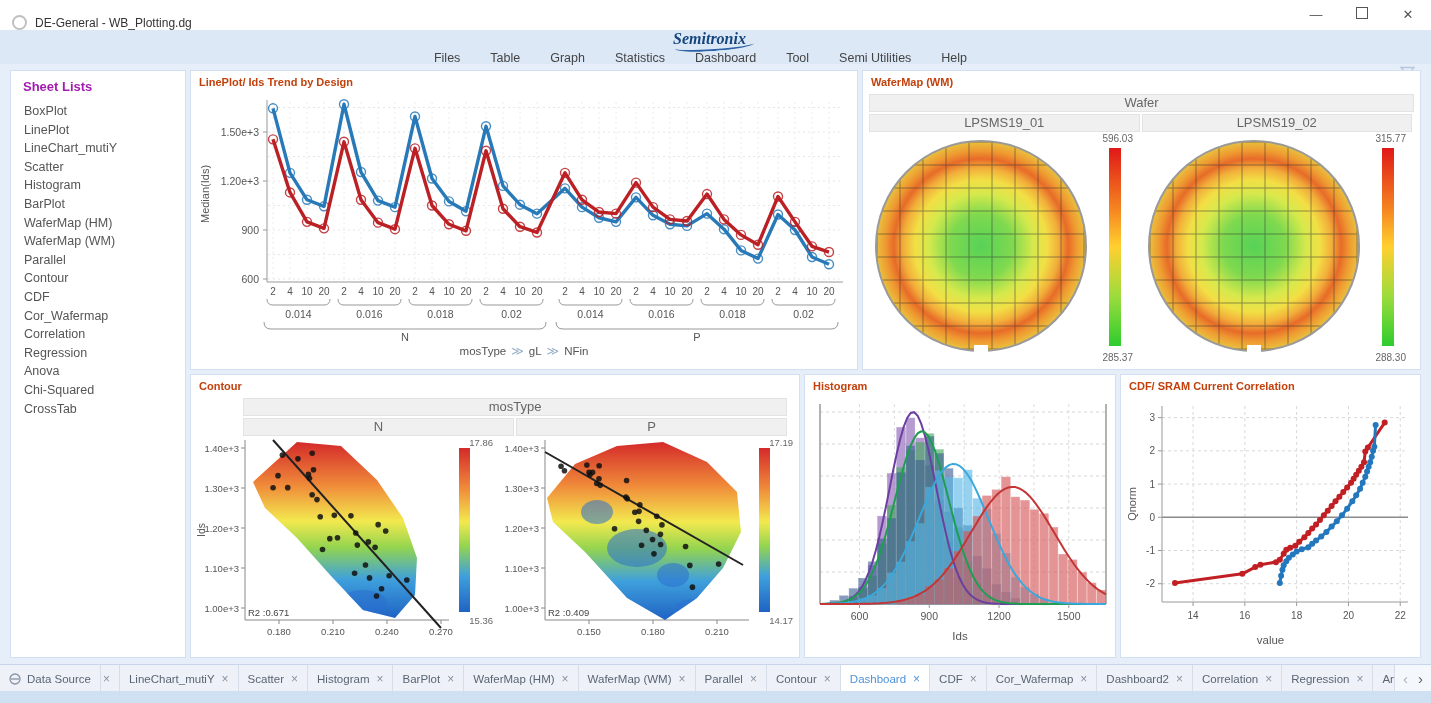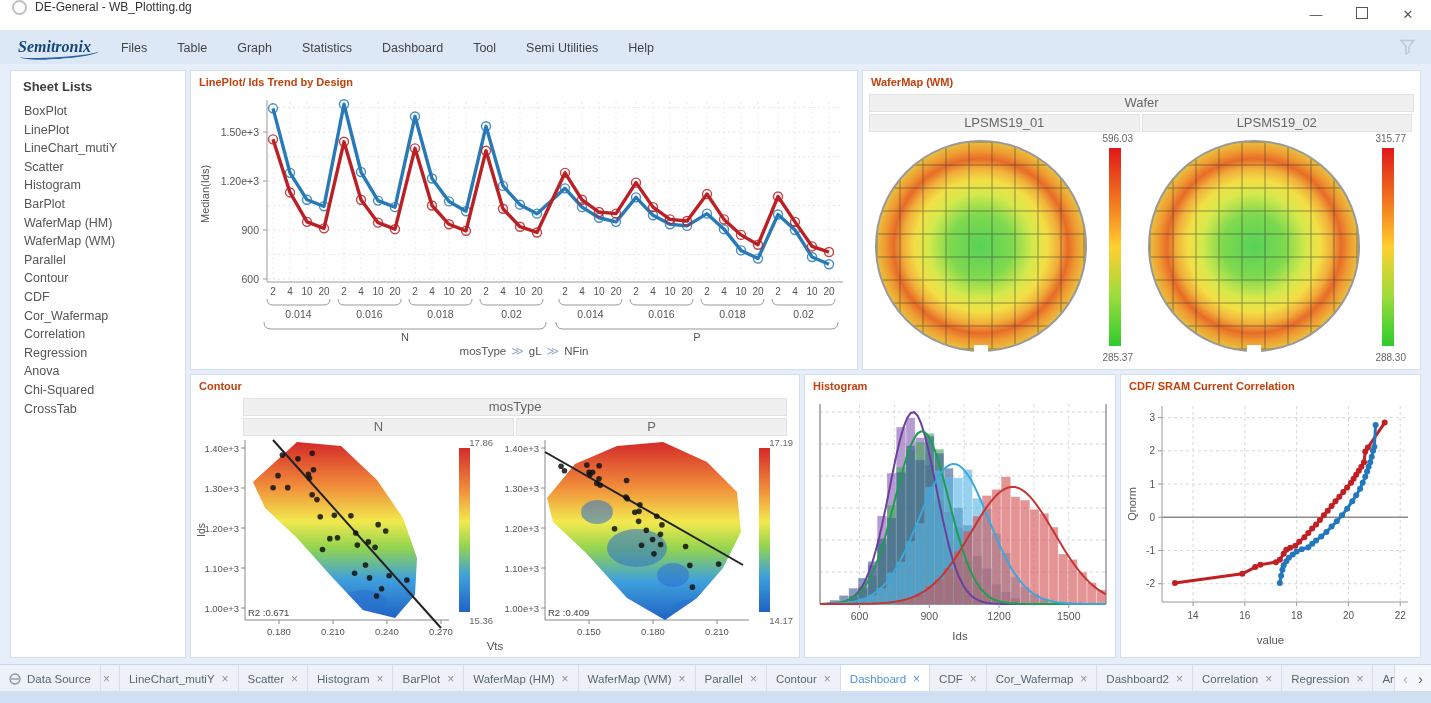--- a/index.html
+++ b/index.html
@@ -1,33 +1,33 @@
 <!DOCTYPE html>
 <html><head>
 <meta charset="utf-8">
 <style>
   html,body{margin:0;padding:0;background:#cfe0f3;font-family:"Liberation Sans",sans-serif;}
   .app{position:relative;width:1431px;height:703px;background:#e6eefa;overflow:hidden;}
   
-  .titlebar{position:absolute;left:0;top:0;width:100%;height:30px;background:#fff;border-bottom:1px solid #e8e8e8;display:flex;align-items:flex-start;}
+  .titlebar{position:absolute;left:0;top:0;width:100%;height:30px;background:#fff;border-bottom:1px solid #e8e8e8;display:flex;align-items:flex-end;}
   .app-icon{width:11px;height:11px;border:2px solid #c0c0c0;border-radius:50%;margin:0 8px 0 12px;}
   .win-title{font-size:12px;color:#333;}
   .win-controls{margin-left:auto;display:flex;align-items:center;height:100%;}
   .win-btn{width:46px;text-align:center;font-size:13px;color:#555;cursor:default;line-height:30px;}
   .max-box{display:inline-block;width:10px;height:10px;border:1.5px solid #555;}
   
-  .menubar{position:absolute;left:0;top:30px;width:100%;height:34px;background:#dde8f7;display:flex;align-items:center;}
+  .menubar{position:absolute;left:0;top:30px;width:100%;height:34px;background:#dde8f7;display:flex;align-items:center;flex-direction:column;}
   .logo{font-style:italic;font-weight:bold;font-size:16px;color:#16457e;margin:0 30px 0 18px;position:relative;font-family:"Liberation Serif",serif;}
   .logo::after{content:"";position:absolute;left:2px;right:-8px;bottom:-3px;height:8px;border-bottom:2.5px solid #2a62a5;border-radius:50%;transform:rotate(-4deg);}
   .menu-item{font-size:12.5px;color:#444;margin-right:30px;cursor:default;}
   .filter-wrap{margin-left:auto;margin-right:14px;}
   
   .content{position:absolute;left:0;top:64px;width:100%;height:600px;}
   .sidebar{position:absolute;left:10px;top:6px;width:176px;height:588px;background:#fff;border:1px solid #d3e0f2;box-sizing:border-box;}
-  .sidebar-header{font-size:13px;font-weight:bold;color:#404040;padding:8px 0 8px 12px;}
+  .sidebar-header{font-size:13px;font-weight:bold;color:#a21caf;padding:8px 0 8px 12px;}
   .sheet-list{list-style:none;margin:0;padding:0;}
   .sheet-list li{font-size:12.5px;color:#555;line-height:18.6px;padding-left:13px;cursor:default;}
   .panel{position:absolute;background:#fff;border:1px solid #d3e0f2;box-sizing:border-box;}
   .panel-title{font-size:11px;font-weight:bold;color:#c2410c;padding:5px 8px 2px 8px;height:16px;}
   .p-lineplot{left:190px;top:6px;width:668px;height:300px;}
   .p-wafermap{left:862px;top:6px;width:559px;height:300px;}
   .p-contour{left:190px;top:310px;width:610px;height:284px;}
   .p-histogram{left:804px;top:310px;width:312px;height:284px;}
   .p-cdf{left:1120px;top:310px;width:301px;height:284px;}
   .chart-caption{text-align:center;font-size:11.5px;color:#555;}
@@ -552,21 +552,20 @@
             <text x="94" y="199" text-anchor="middle" font-size="9.5" fill="#555">0.150</text>
             <line x1="158" y1="184" x2="158" y2="188" stroke="#888"></line>
             <text x="158" y="199" text-anchor="middle" font-size="9.5" fill="#555">0.180</text>
             <line x1="222" y1="184" x2="222" y2="188" stroke="#888"></line>
             <text x="222" y="199" text-anchor="middle" font-size="9.5" fill="#555">0.210</text>
             <rect x="264" y="12" width="11" height="164" fill="url(#cg1)"></rect>
             <text x="298" y="10" text-anchor="end" font-size="9.5" fill="#666">17.19</text>
             <text x="298" y="188" text-anchor="end" font-size="9.5" fill="#666">14.17</text>
           </svg>
         </div>
-      <div class="chart-caption">Vts</div>
     </section>
 
     <section class="panel p-histogram">
       <div class="panel-title">Histogram</div>
       <svg id="histogram-svg" width="306" height="232" style="margin-left:3px">
           <line x1="12" y1="174" x2="298" y2="174" stroke="#d5d5d5" stroke-dasharray="3,3"></line>
           <line x1="12" y1="142" x2="298" y2="142" stroke="#d5d5d5" stroke-dasharray="3,3"></line>
           <line x1="12" y1="110" x2="298" y2="110" stroke="#d5d5d5" stroke-dasharray="3,3"></line>
           <line x1="12" y1="78" x2="298" y2="78" stroke="#d5d5d5" stroke-dasharray="3,3"></line>
           <line x1="12" y1="46" x2="298" y2="46" stroke="#d5d5d5" stroke-dasharray="3,3"></line>

